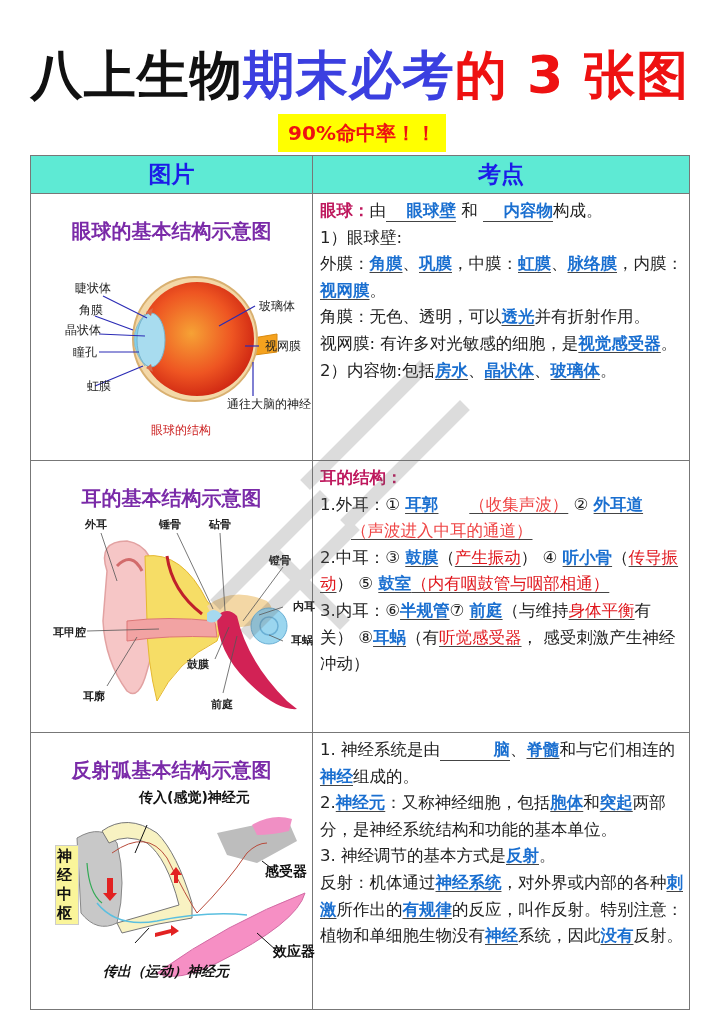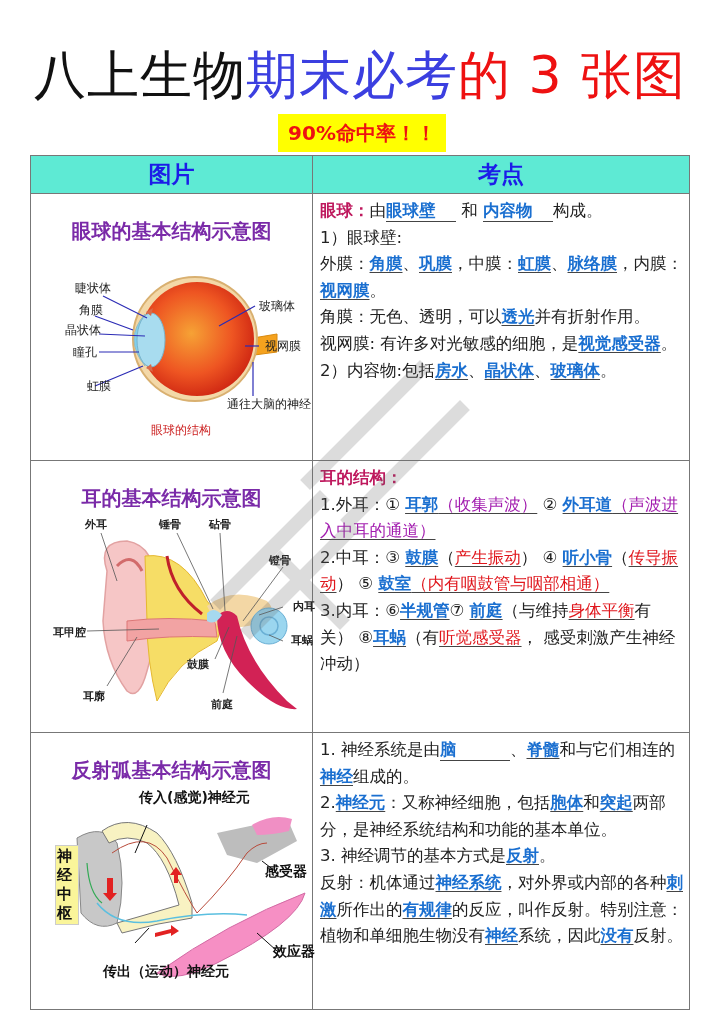--- a/index.html
+++ b/index.html
@@ -1,21 +1,21 @@
 <!DOCTYPE html>
 <html><head>
 <meta charset="utf-8">
 <style>
   * { box-sizing: border-box; margin: 0; padding: 0; }
   html, body { width: 720px; height: 1018px; background: #ffffff; overflow: hidden; }
   body { font-family: "DejaVu Sans", "Liberation Sans", sans-serif; position: relative; }
 
   .title {
     position: absolute; left: 0; top: 40px; width: 720px; text-align: center;
-    font-size: 52px; font-weight: normal; letter-spacing: 1px; line-height: 70px;
+    font-size: 52px; font-weight: bold; letter-spacing: 1px; line-height: 70px;
     font-family: "DejaVu Sans", sans-serif;
   }
   .title .t-black { color: #111111; }
   .title .t-blue { color: #3b3fe0; }
   .title .t-red { color: #ee1111; }
 
   .subtitle {
     position: absolute; left: 278px; top: 114px; width: 168px; height: 38px;
     background: #ffff00; color: #ee1111; font-size: 20px; line-height: 38px;
     text-align: center; font-weight: bold;
@@ -39,24 +39,24 @@
     font-family: "DejaVu Serif", serif; margin-top: 8px; line-height: 26px;
   }
   .fig { position: relative; margin: 0 auto; }
   .lbl { position: absolute; font-size: 12px; color: #222; white-space: nowrap; font-family: "DejaVu Serif", serif; }
   .lbl-b { position: absolute; font-size: 14px; color: #111; white-space: nowrap; font-weight: bold; }
 
   .txtcell { padding: 4px 6px 2px 7px; font-size: 16.5px; line-height: 26.6px; color: #222; }
   .txtcell p { margin: 0; }
   .b { font-weight: bold; color: #be185d; }
   .k { color: #1a6fd0; font-weight: bold; text-decoration: underline; text-decoration-color: #444; text-underline-offset: 3px; }
-  .r { color: #a21caf; }
+  .r { color: #ef4444; padding-left: 31px; }
   .ru { color: #e0161c; text-decoration: underline; text-decoration-color: #444; text-underline-offset: 3px; }
   .u { text-decoration: underline; text-decoration-color: #444; text-underline-offset: 3px; }
-  .blank { display: inline-block; min-width: 70px; text-align: left; border-bottom: 1.5px solid #444; line-height: 20px; }
+  .blank { display: inline-block; min-width: 70px; text-align: right; border-bottom: 1.5px solid #444; line-height: 20px; }
 
   .watermark {
     position: absolute; left: 190px; top: 360px; width: 300px; height: 300px;
     pointer-events: none; opacity: 0.22;
   }
 </style>
 </head>
 <body>
 
 <div class="title">
@@ -237,21 +237,21 @@
               <line x1="215" y1="78" x2="228" y2="88"></line>
               <line x1="210" y1="150" x2="230" y2="168"></line>
               <line x1="88" y1="160" x2="102" y2="145"></line>
             </g>
           </svg>
           <span class="lbl-b" style="left:92px;top:6px;">传入(感觉)神经元</span>
           <div style="position:absolute;left:8px;top:62px;width:24px;height:80px;background:#faf59a;border:1px solid #ccc;"></div>
           <span class="lbl-b" style="left:10px;top:64px;width:20px;white-space:normal;line-height:19px;font-size:15px;">神经中枢</span>
           <span class="lbl-b" style="left:218px;top:80px;">感受器</span>
           <span class="lbl-b" style="left:226px;top:160px;">效应器</span>
-          <span class="lbl-b" style="left:56px;top:180px;">传出（运动）神经元</span>
+          <span class="lbl-b" style="left:56px;top:180px;font-style:italic;">传出（运动）神经元</span>
         </div>
       </td>
       <td class="txtcell">
         <p>
           <span>1. 神经系统是由</span><span class="blank"><span class="k" style="text-decoration:none;">脑</span></span><span>、</span><span class="k">脊髓</span><span>和与它们相连的</span><span class="k">神经</span><span>组成的。</span>
         </p>
         <p>
           <span>2.</span><span class="k">神经元</span><span>：又称神经细胞，包括</span><span class="k">胞体</span><span>和</span><span class="k">突起</span><span>两部分，是神经系统结构和功能的基本单位。</span>
         </p>
         <p>

